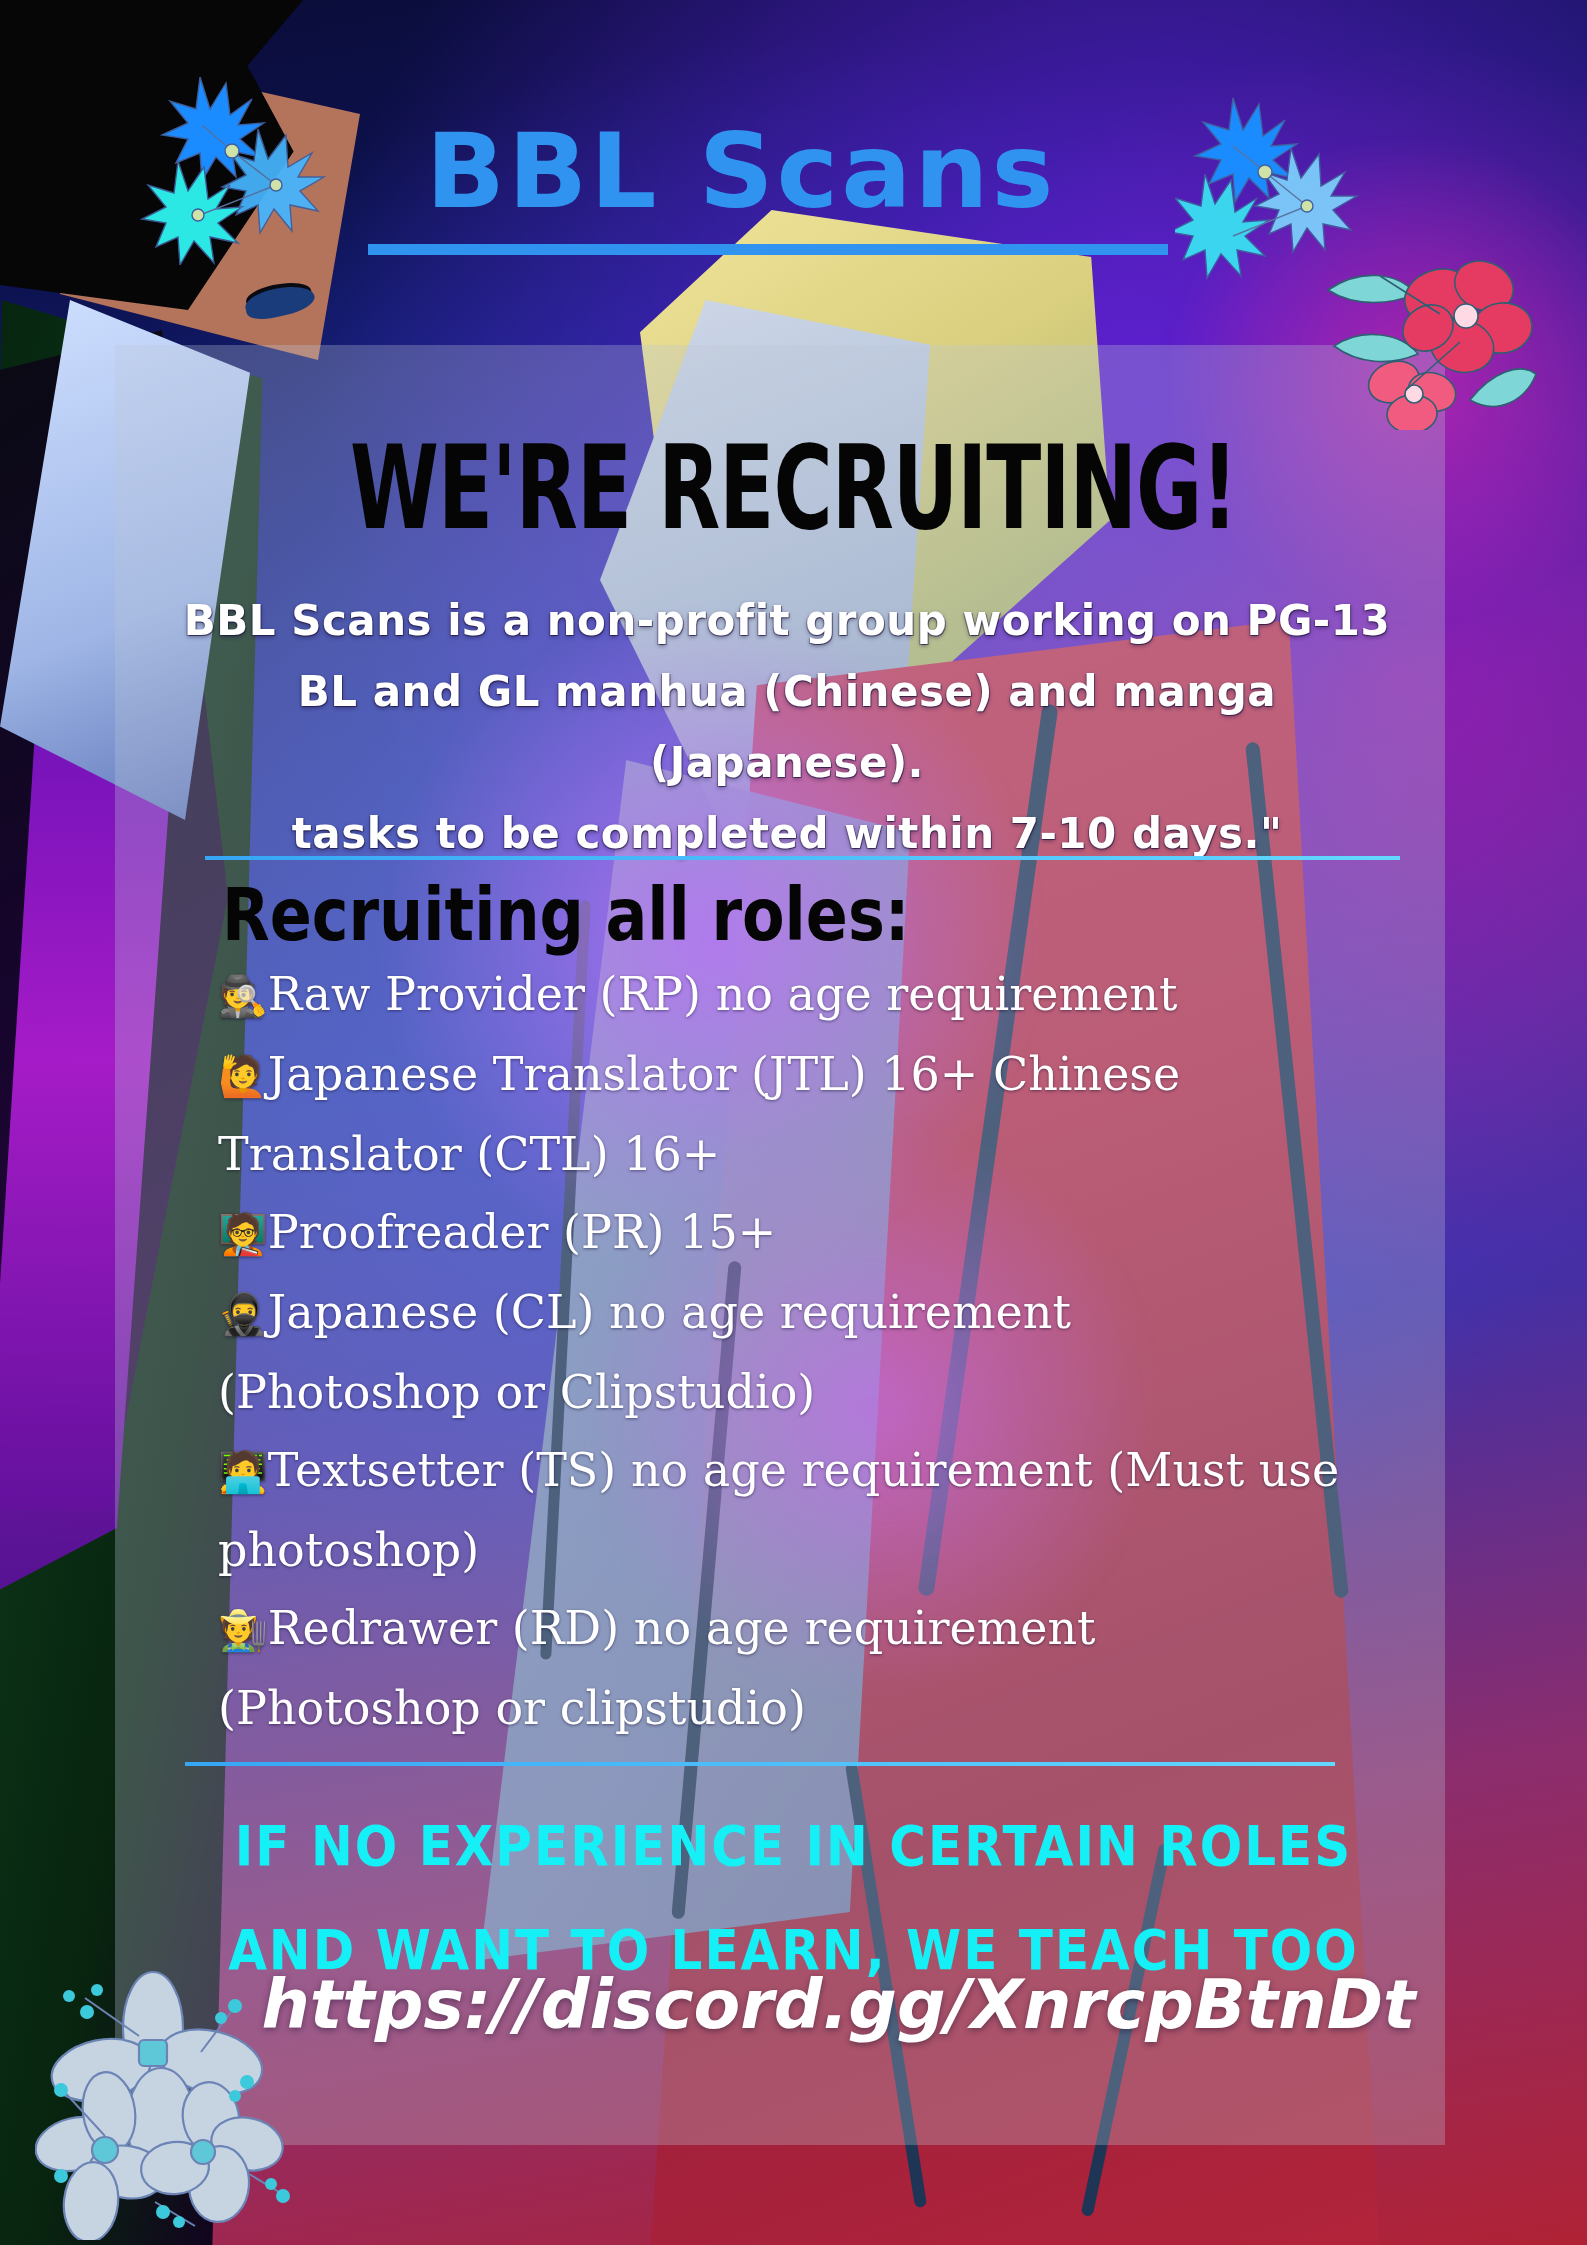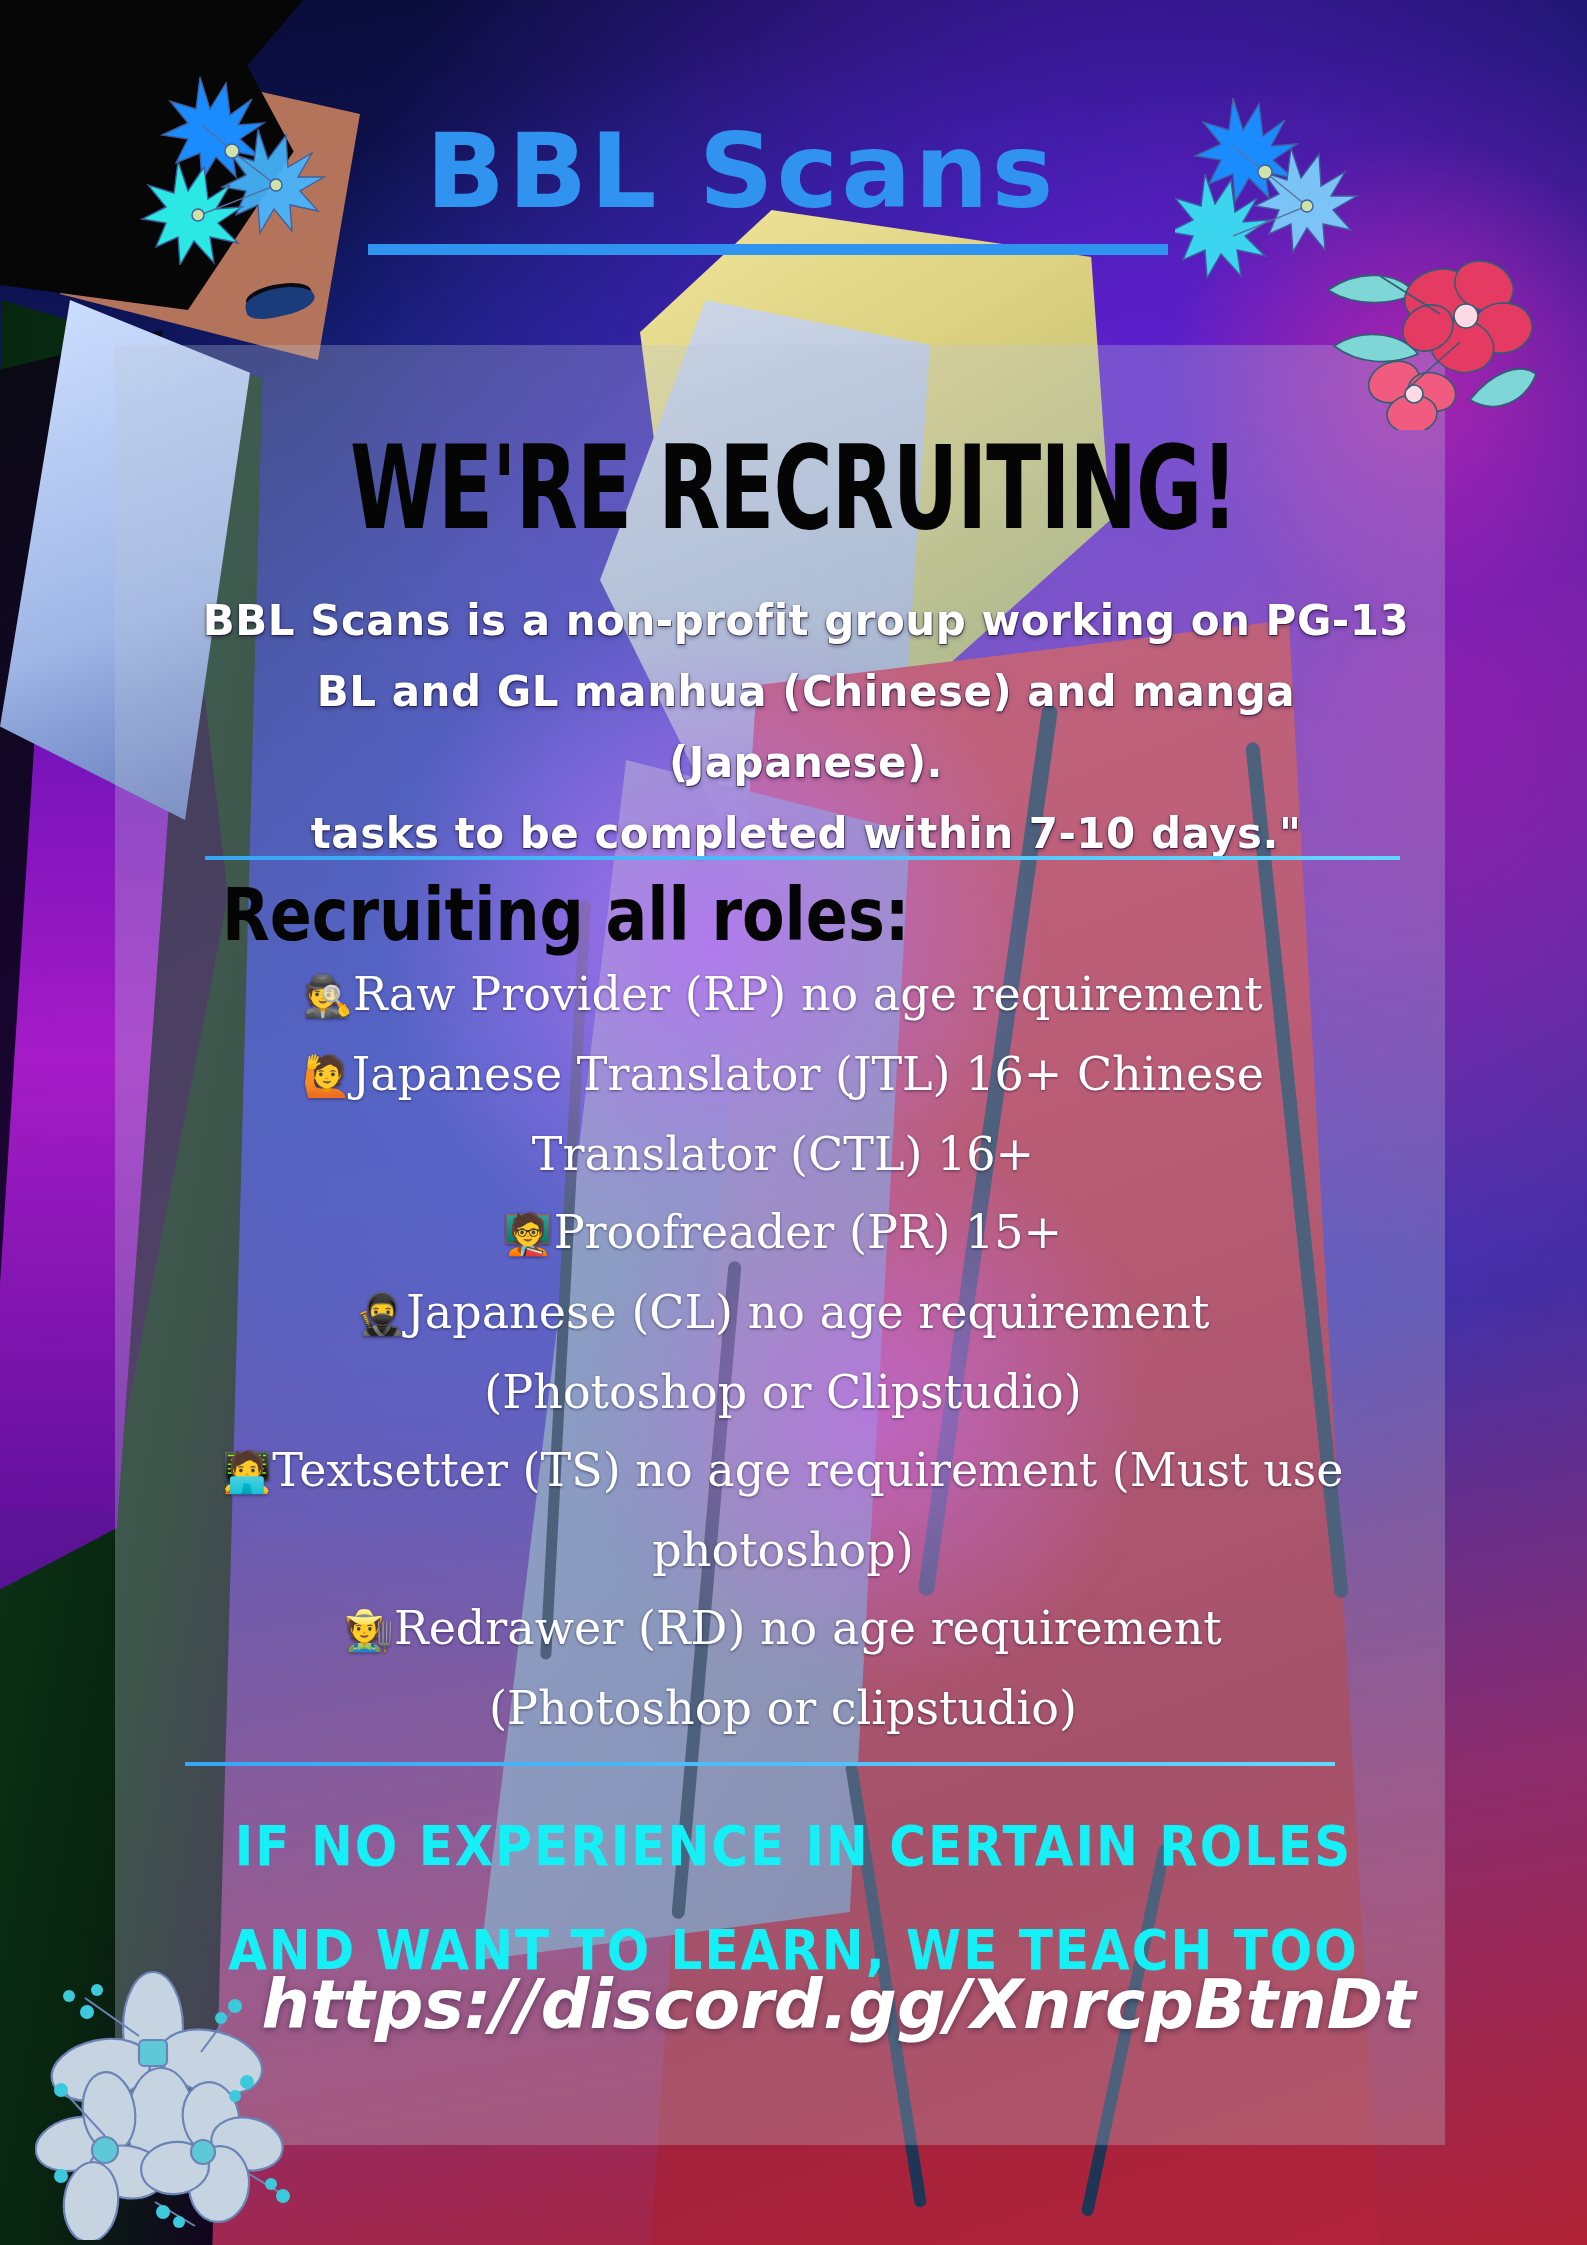--- a/index.html
+++ b/index.html
@@ -143,21 +143,21 @@
     font-weight:bold;
     font-size:84px;
     letter-spacing:-1px;
     color:#050505;
     transform:scaleY(1.38) scaleX(0.96);
     transform-origin:center top;
     z-index:6;
   }
 
   .intro{
-    position:absolute;left:176px;top:585px;width:1260px;
+    position:absolute;left:157px;top:585px;width:1260px;
     text-align:center;
     font-family:"DejaVu Sans",sans-serif;
     font-weight:bold;
     font-size:42px;
     line-height:71px;
     letter-spacing:.5px;
     color:#ffffff;
     text-shadow:
       1px 1px 0 rgba(30,20,60,.55),
      -1px 1px 0 rgba(30,20,60,.35),
@@ -186,21 +186,21 @@
 
   .roles{
     position:absolute;left:218px;top:955px;width:1130px;
     font-family:"DejaVu Serif",serif;
     font-size:46px;
     line-height:78px;
     color:#ffffff;
     text-shadow:0 1px 3px rgba(10,5,40,.5);
     z-index:6;
   }
-  .roles .role-line{display:block;text-align:center;}
+  .roles .role-line{display:block;}
   .emo{font-family:"DejaVu Sans",sans-serif;font-size:40px;}
 
   .teach{
     position:absolute;left:0;top:1795px;width:1587px;text-align:center;
     font-family:"DejaVu Sans",sans-serif;
     font-weight:bold;
     font-size:50px;
     line-height:94px;
     letter-spacing:2px;
     color:#15f0f7;

